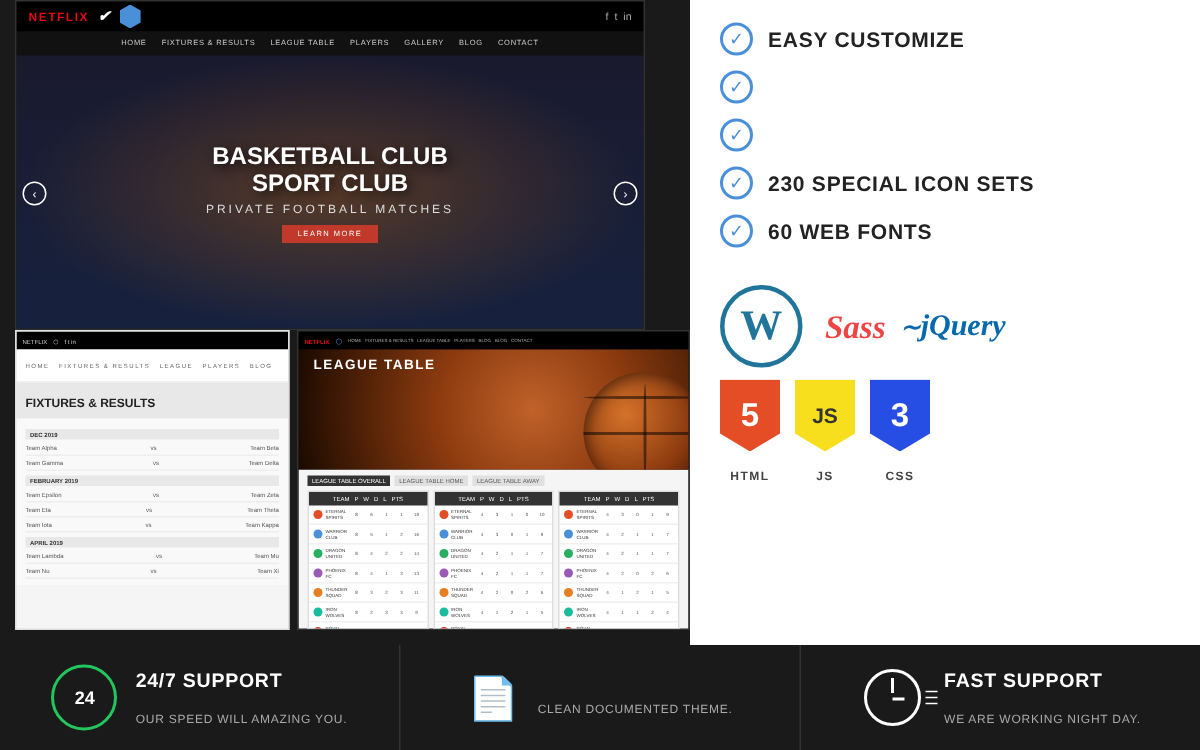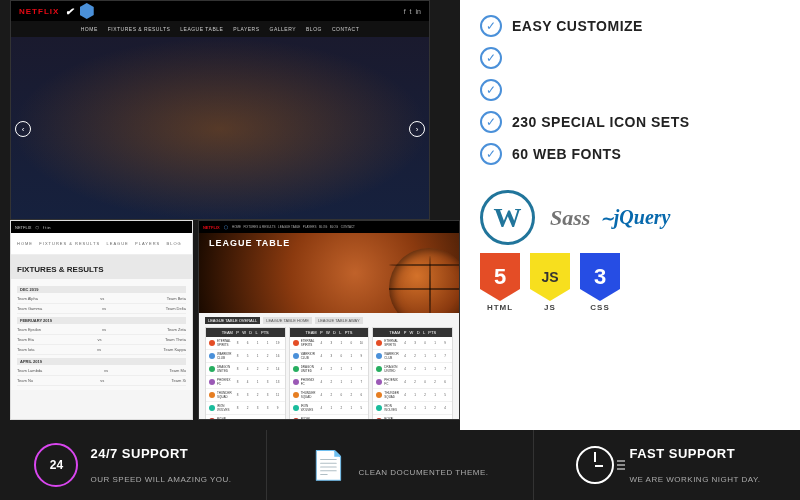--- a/index.html
+++ b/index.html
@@ -436,21 +436,21 @@
     .script-logos {
       display: flex;
       align-items: center;
       gap: 10px;
     }
 
     .sass-logo {
       font-family: Georgia, 'Times New Roman', serif;
       font-size: 22px;
       font-weight: 700;
-      color: #737373;
+      color: #ef4444;
       font-style: italic;
     }
 
     .jquery-logo {
       font-family: Georgia, serif;
       font-size: 20px;
       font-weight: 700;
       color: #0769ad;
       font-style: italic;
     }
@@ -499,21 +499,21 @@
     }
 
     .js-shield .badge-number {
       color: #333;
     }
 
     .badge-label {
       font-size: 8px;
       font-weight: 700;
       text-transform: uppercase;
-      margin-top: 2px;
+      margin-top: 12px;
       color: #444;
       letter-spacing: 1px;
     }
 
     
     .bottom-bar {
       height: 70px;
       background: #1a1a1a;
       display: flex;
       align-items: center;
@@ -530,21 +530,21 @@
       padding: 0 15px;
     }
 
     .bottom-section:last-child {
       border-right: none;
     }
 
     .support-icon {
       width: 44px;
       height: 44px;
-      border: 2px solid #d946ef;
+      border: 2px solid #22c55e;
       border-radius: 50%;
       display: flex;
       align-items: center;
       justify-content: center;
       flex-shrink: 0;
       position: relative;
     }
 
     .support-24 {
       font-size: 12px;
@@ -644,20 +644,28 @@
           <span>GALLERY</span>
           <span>BLOG</span>
           <span>CONTACT</span>
         </div>
 
         <div class="hero-body">
           <div class="hero-bg-player"></div>
 
           <div class="hero-arrow-left">‹</div>
 
+          <div class="hero-text-block">
+            <div class="hero-title">
+              <div>BASKETBALL CLUB</div>
+              <div>SPORT CLUB</div>
+            </div>
+            <div class="hero-subtitle">PRIVATE FOOTBALL MATCHES</div>
+            <button class="hero-btn">LEARN MORE</button>
+          </div>
 
           <div class="hero-arrow-right">›</div>
         </div>
       </div>
 
       <div class="sub-previews">
 
         <div class="sub-preview-1">
           <div class="sub-nav-dark">
             <span>NETFLIX</span>

